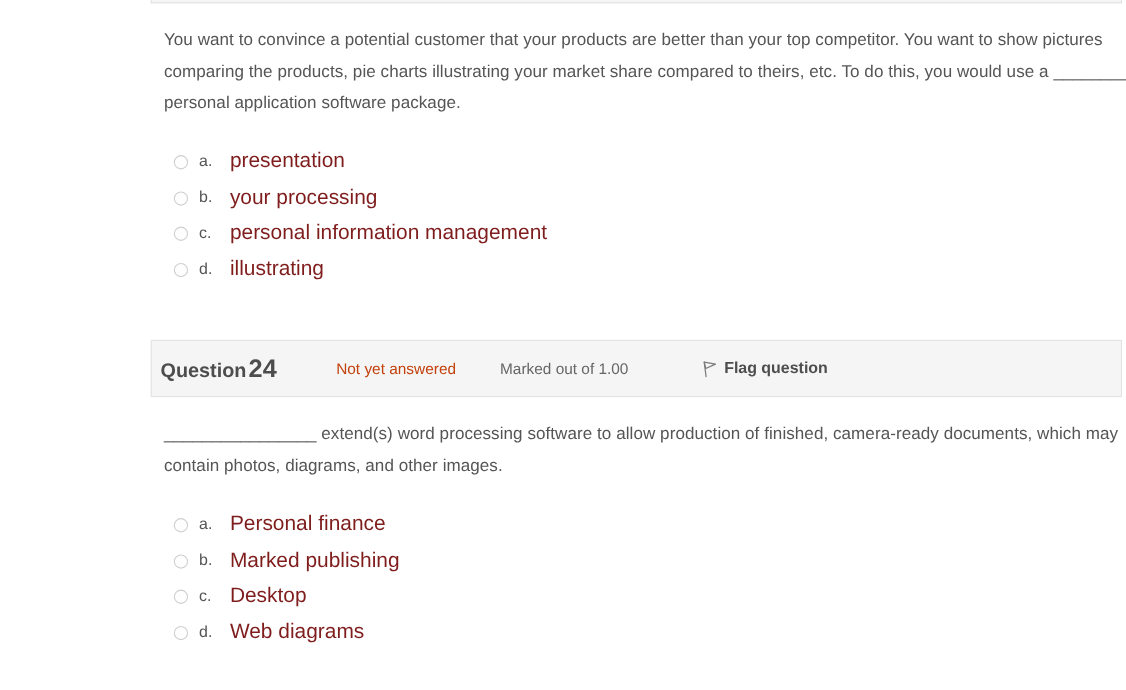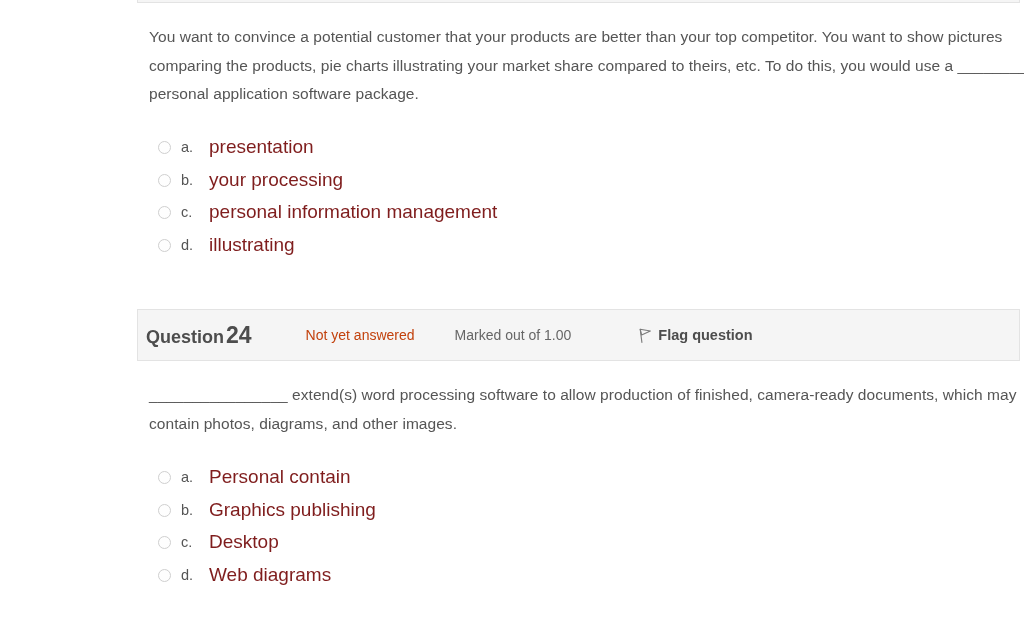--- a/index.html
+++ b/index.html
@@ -205,27 +205,27 @@
       </div>
     </div>
 
     <div class="qtext" style="top:381px;">________________ extend(s) word processing software to allow production of finished, camera-ready documents, which may contain photos, diagrams, and other images.</div>
 
     <div class="answers" style="top:467px;">
 
       <div class="answer-row">
         <span class="radio"></span>
         <span class="answer-letter">a.</span>
-        <span class="answer-label">Personal contain</span>
+        <span class="answer-label">Personal finance</span>
       </div>
 
       <div class="answer-row">
         <span class="radio"></span>
         <span class="answer-letter">b.</span>
-        <span class="answer-label">Graphics publishing</span>
+        <span class="answer-label">Marked publishing</span>
       </div>
 
       <div class="answer-row">
         <span class="radio"></span>
         <span class="answer-letter">c.</span>
         <span class="answer-label">Desktop</span>
       </div>
 
       <div class="answer-row">
         <span class="radio"></span>

